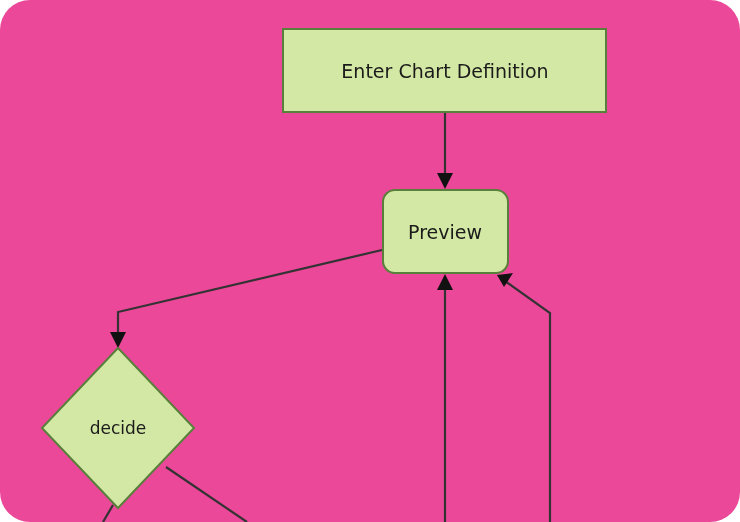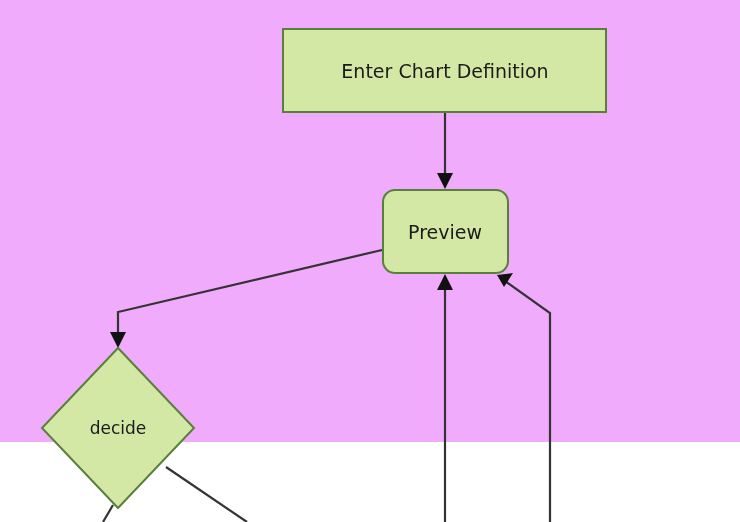--- a/index.html
+++ b/index.html
@@ -9,22 +9,23 @@
   }
   body {
     width: 740px;
     height: 522px;
     overflow: hidden;
     font-family: "DejaVu Sans", sans-serif;
   }
   #diagram-canvas {
     position: relative;
     width: 740px;
-    height: 442px;
-    background: #f0abfc;
+    height: 522px;
+    background: #ec4899;
+    border-radius: 30px;
   }
   #diagram-svg {
     position: absolute;
     top: 0;
     left: 0;
     width: 740px;
     height: 522px;
     display: block;
   }
   .node-shape {

